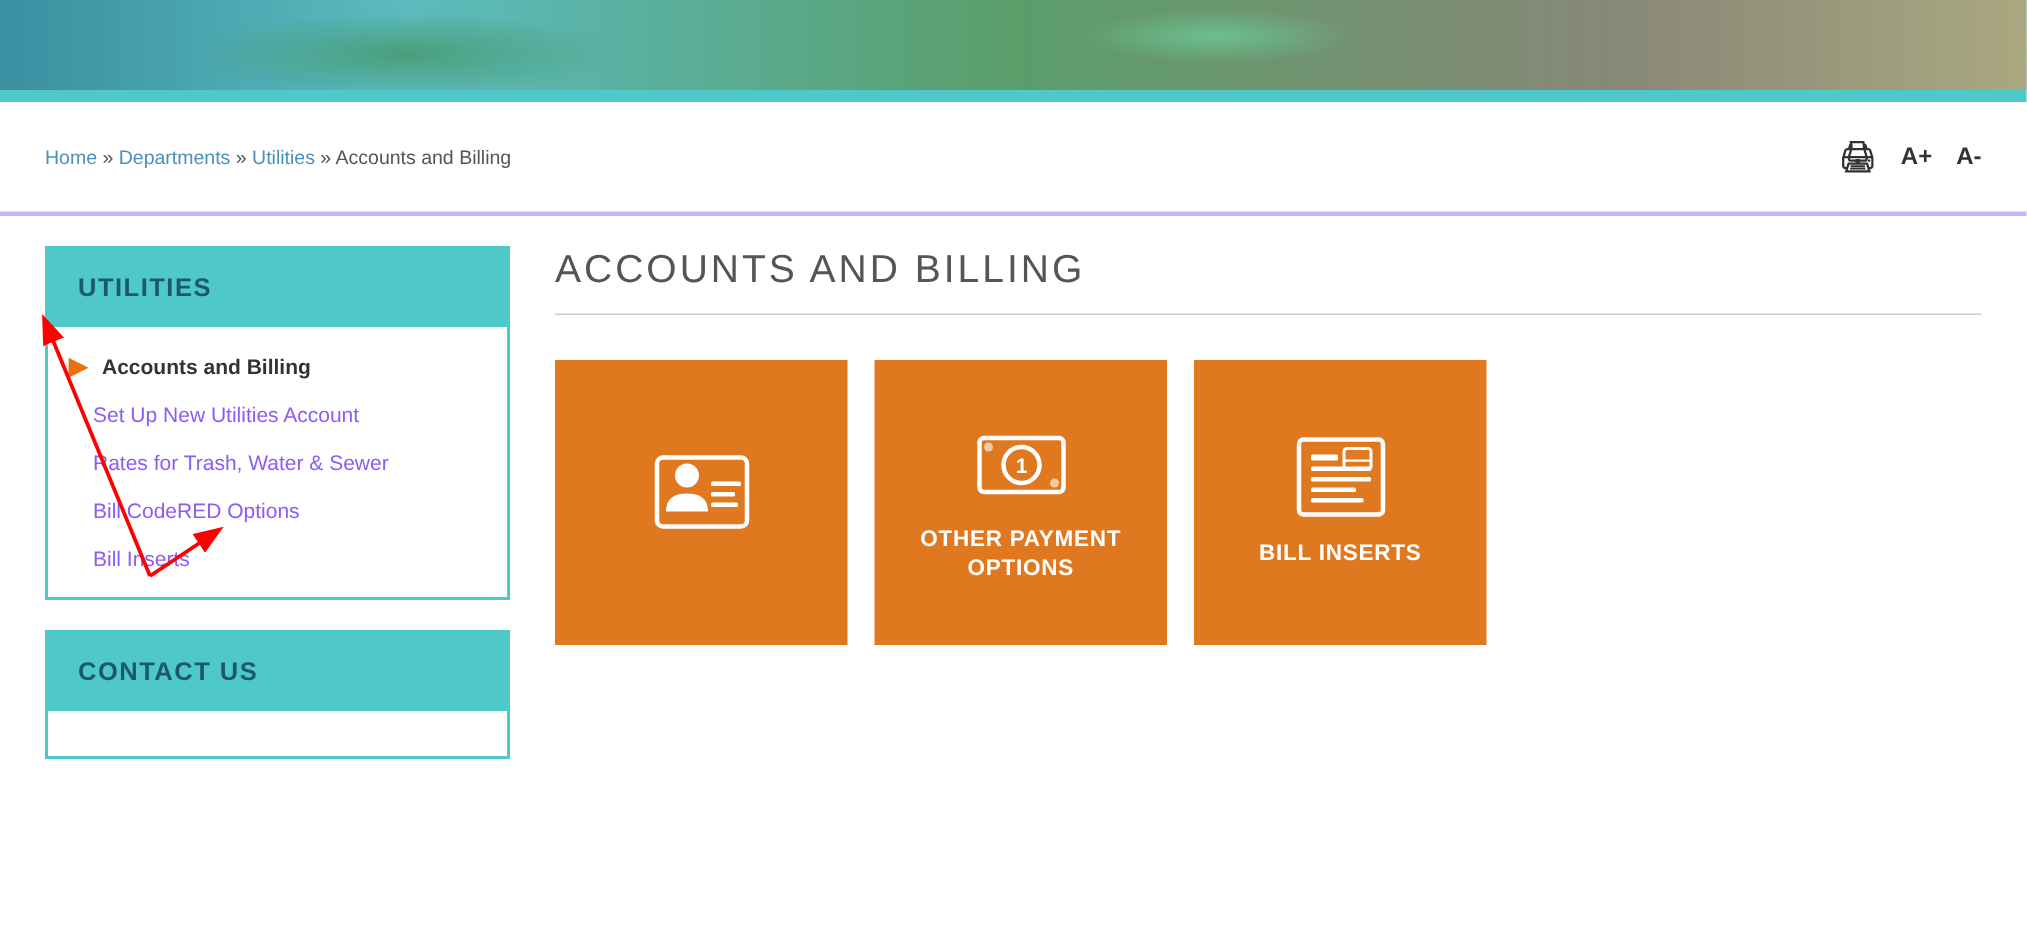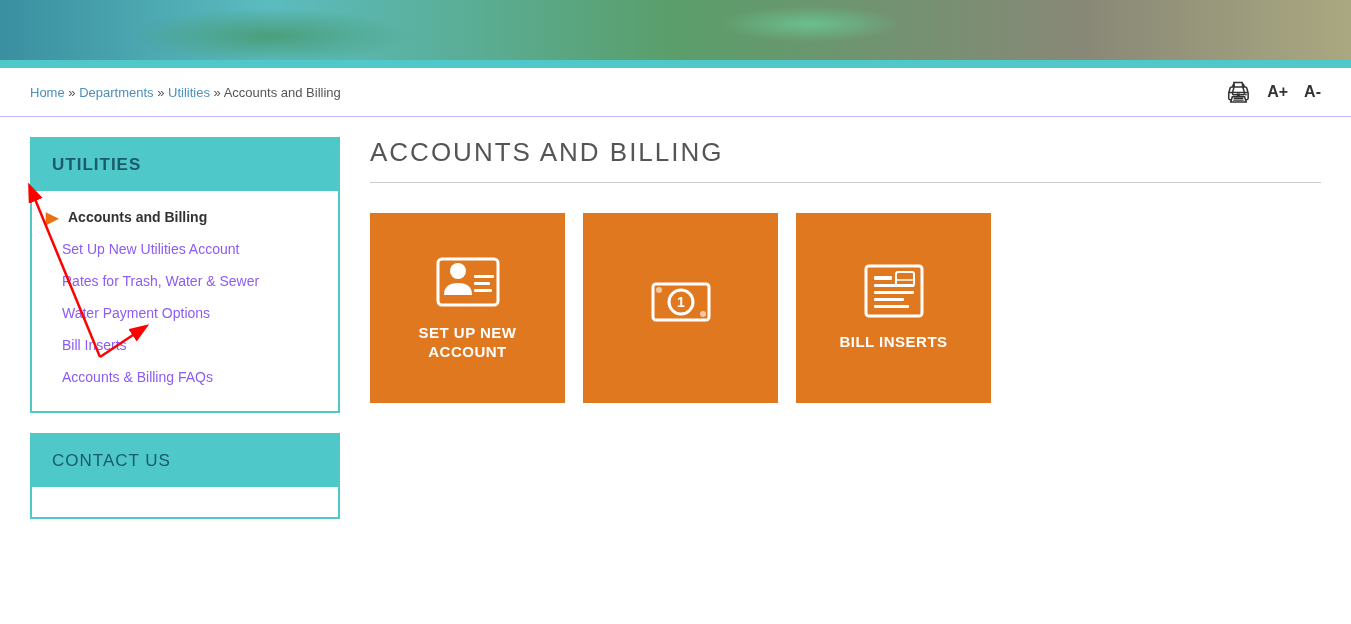--- a/index.html
+++ b/index.html
@@ -26,23 +26,23 @@
       width: 100%;
       height: 8px;
       background: #4ec8c8;
     }
 
     
     .breadcrumb-bar {
       display: flex;
       justify-content: space-between;
       align-items: center;
-      padding: 12px 30px;
+      padding: 24px 30px;
       background: #fff;
-      border-bottom: 1px solid #c4b5fd;
+      border-bottom: 3px solid #c4b5fd;
     }
     .breadcrumb {
       font-size: 13px;
       color: #4a90b8;
     }
     .breadcrumb span {
       color: #555;
     }
     .breadcrumb a {
       color: #4a90b8;
@@ -175,21 +175,21 @@
 
     
     .contact-box {
       border: 2px solid #4ec8c8;
       margin-bottom: 20px;
     }
     .contact-title {
       background: #4ec8c8;
       color: #1a5a6a;
       font-size: 17px;
-      font-weight: normal;
+      font-weight: bold;
       letter-spacing: 1px;
       padding: 16px 20px;
       text-transform: uppercase;
     }
     .contact-body {
       background: #fff;
       padding: 14px 20px;
       font-size: 13px;
       color: #555;
       min-height: 30px;
@@ -234,31 +234,28 @@
 
           <div class="sidebar-item">
             <a href="#">Set Up New Utilities Account</a>
           </div>
 
           <div class="sidebar-item">
             <a href="#">Rates for Trash, Water &amp; Sewer</a>
           </div>
 
           <div class="sidebar-item">
-            <a href="#">Water Payment Options</a>
+            <a href="#">Bill CodeRED Options</a>
           </div>
 
           <div class="sidebar-item">
             <a href="#">Bill Inserts</a>
           </div>
 
 
-          <div class="sidebar-item" style="padding-bottom:16px;">
-            <a href="#">Accounts &amp; Billing FAQs</a>
-          </div>
 
         </div>
       </div>
 
       <div class="contact-box">
         <div class="contact-title">CONTACT US</div>
         <div class="contact-body"></div>
       </div>
 
       <svg style="position:absolute; top:-10px; left:-30px; width:200px; height:300px; pointer-events:none; overflow:visible;">
@@ -284,38 +281,36 @@
 
             <circle cx="22" cy="16" r="8" fill="white"></circle>
             <path d="M8 40 Q8 28 22 28 Q36 28 36 40" fill="white"></path>
 
             <rect x="38" y="20" width="20" height="3" rx="1" fill="white"></rect>
             <rect x="38" y="27" width="16" height="3" rx="1" fill="white"></rect>
             <rect x="38" y="34" width="18" height="3" rx="1" fill="white"></rect>
 
             <rect x="2" y="4" width="60" height="46" rx="4" fill="none" stroke="white" stroke-width="3"></rect>
           </svg>
-          <div class="tile-label">
-            SET UP NEW<br>ACCOUNT
-          </div>
         </a>
 
 
         <a href="#" class="tile">
           <svg viewBox="0 0 64 54">
 
             <rect x="4" y="10" width="56" height="36" rx="3" fill="none" stroke="white" stroke-width="3"></rect>
 
             <circle cx="32" cy="28" r="12" fill="none" stroke="white" stroke-width="3"></circle>
 
             <text x="32" y="33" text-anchor="middle" font-size="14" fill="white" font-weight="bold" font-family="Arial">1</text>
 
             <circle cx="10" cy="16" r="3" fill="white" opacity="0.6"></circle>
             <circle cx="54" cy="40" r="3" fill="white" opacity="0.6"></circle>
           </svg>
+          <div class="tile-label">OTHER PAYMENT<br>OPTIONS</div>
         </a>
 
         <a href="#" class="tile">
           <svg viewBox="0 0 64 54">
 
             <rect x="4" y="2" width="56" height="50" rx="3" fill="none" stroke="white" stroke-width="3"></rect>
 
             <rect x="12" y="12" width="18" height="4" rx="1" fill="white"></rect>
             <rect x="12" y="20" width="40" height="3" rx="1" fill="white"></rect>
             <rect x="12" y="27" width="40" height="3" rx="1" fill="white"></rect>

